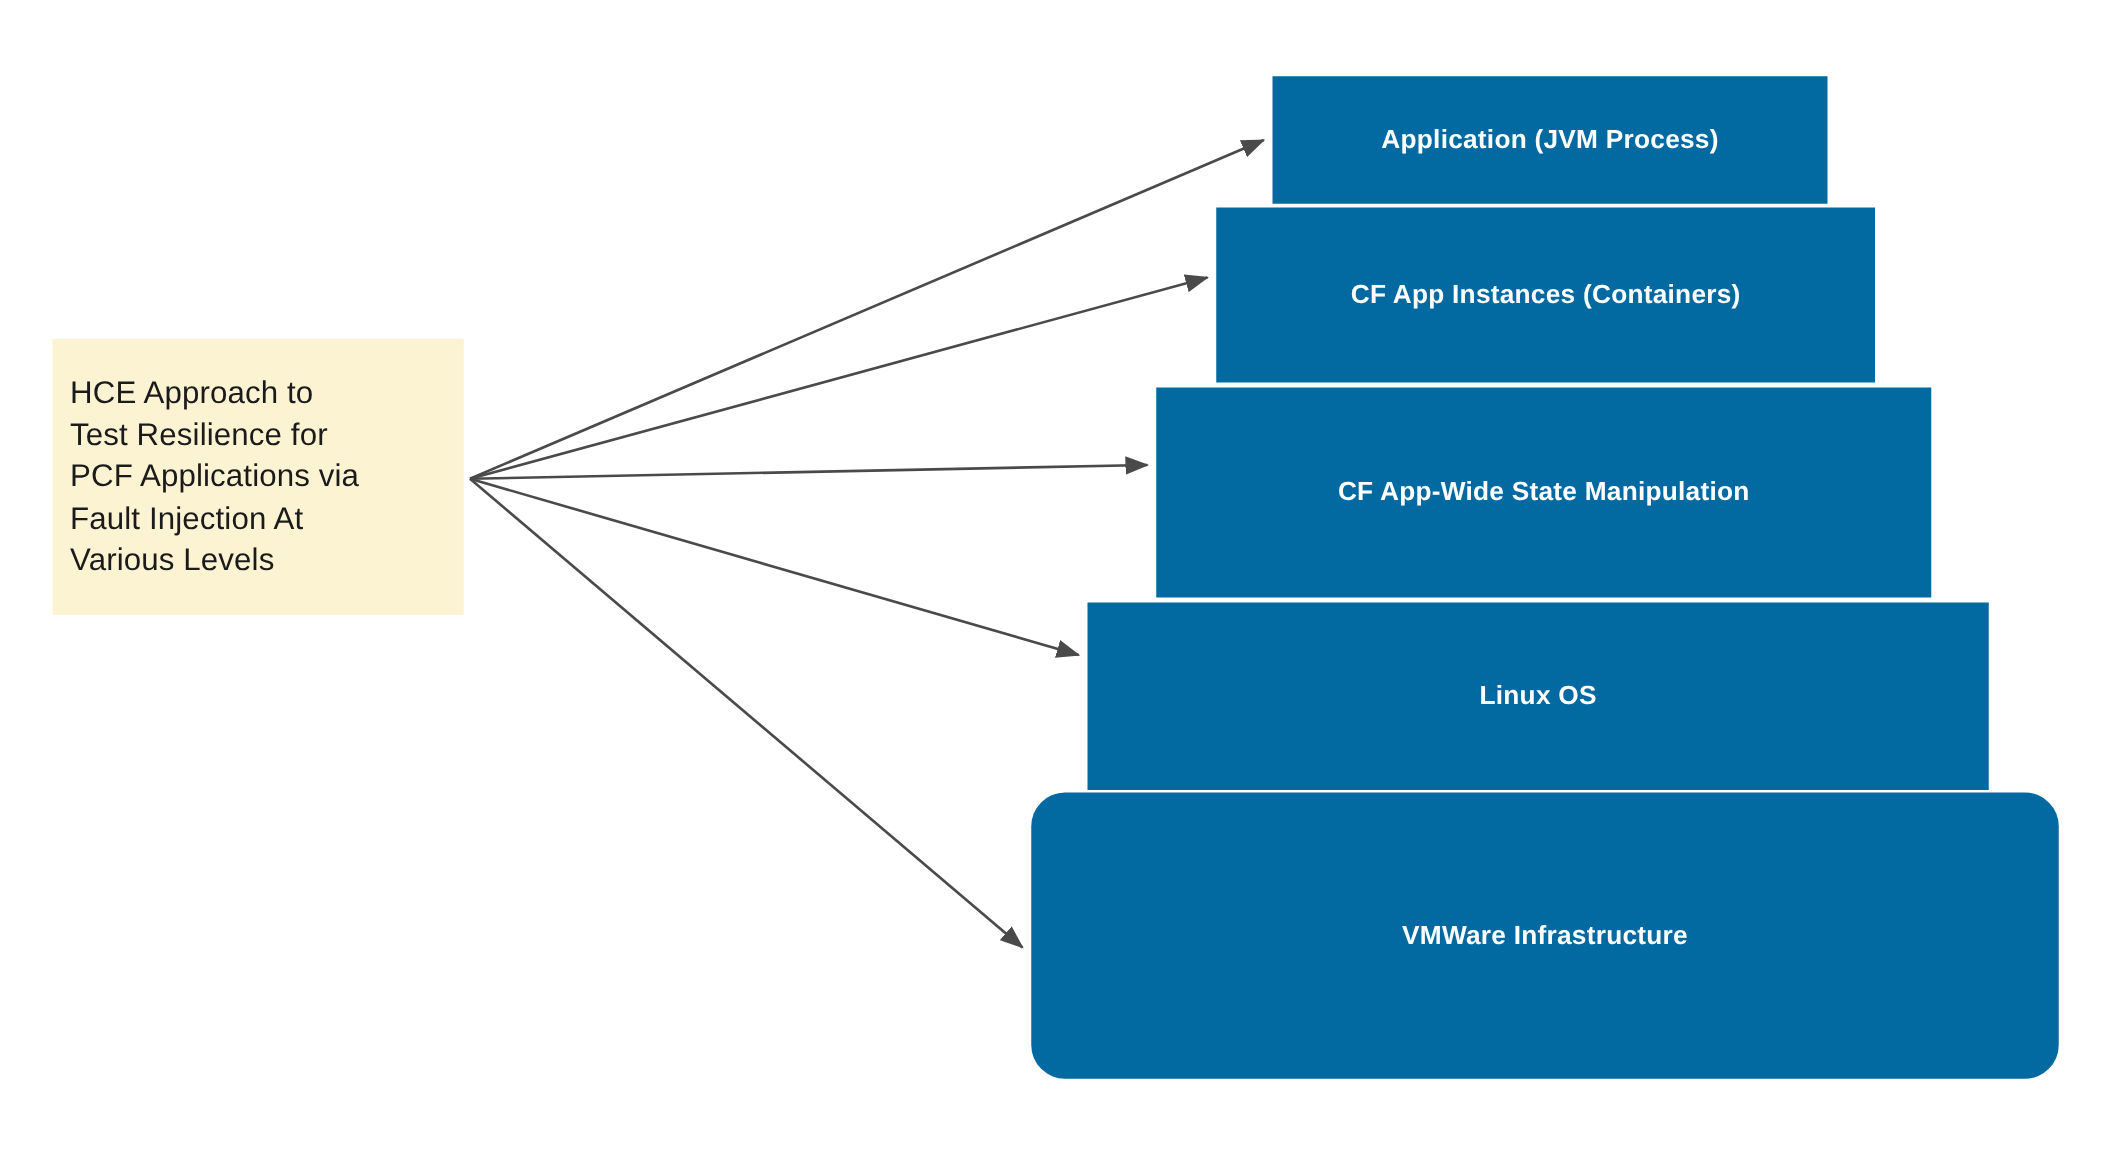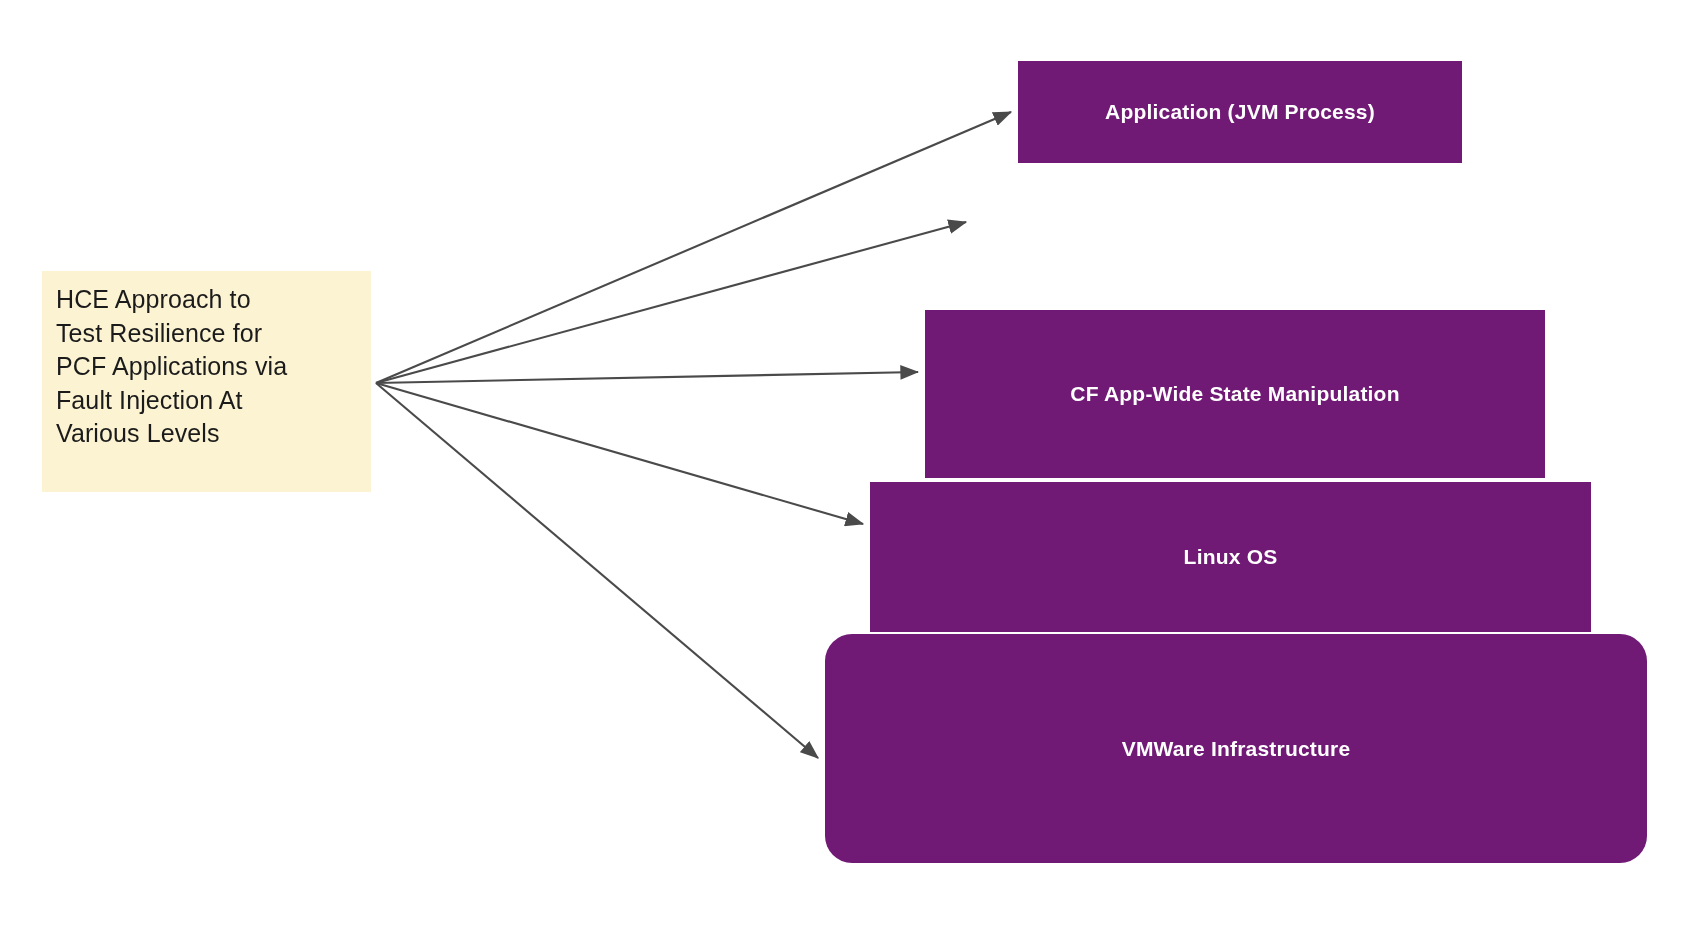--- a/index.html
+++ b/index.html
@@ -42,23 +42,24 @@
   }
   .source-label {
     font-size: 25px;
     line-height: 33.5px;
     color: #1b1b1b;
     font-weight: 400;
     letter-spacing: 0.1px;
     padding: 12px 14px 0 14px;
     white-space: pre-line;
     text-align: left;
+    margin-top: 15px;
   }
   .node.layer {
-    background: #701a75;
+    background: #0369a1;
   }
   .layer-label {
     font-size: 21px;
     font-weight: bold;
     color: #ffffff;
     letter-spacing: 0.2px;
     line-height: 26px;
     padding: 0 12px;
   }
 </style>
@@ -87,20 +88,23 @@
 Test Resilience for
 PCF Applications via
 Fault Injection At
 Various Levels</div>
   </div>
 
   <div class="node layer" style="left:1018px; top:61px; width:444px; height:102px;">
     <div class="layer-label">Application (JVM Process)</div>
   </div>
 
+  <div class="node layer" style="left:973px; top:166px; width:527px; height:140px;">
+    <div class="layer-label">CF App Instances (Containers)</div>
+  </div>
 
   <div class="node layer" style="left:870px; top:482px; width:721px; height:150px;">
     <div class="layer-label">Linux OS</div>
   </div>
 
   <div class="node layer" style="left:925px; top:310px; width:620px; height:168px;">
     <div class="layer-label">CF App-Wide State Manipulation</div>
   </div>
 
   <div class="node layer" style="left:825px; top:634px; width:822px; height:229px;border-radius:27px;">

